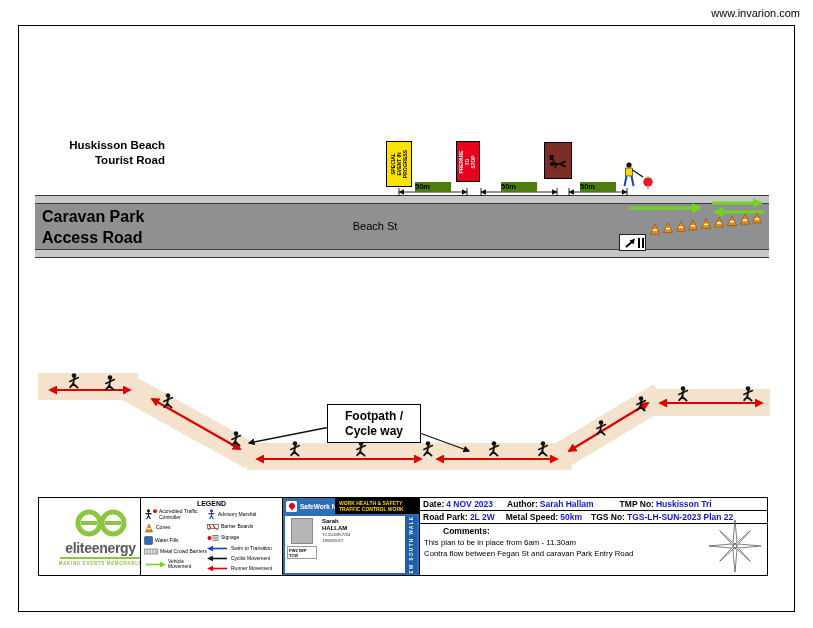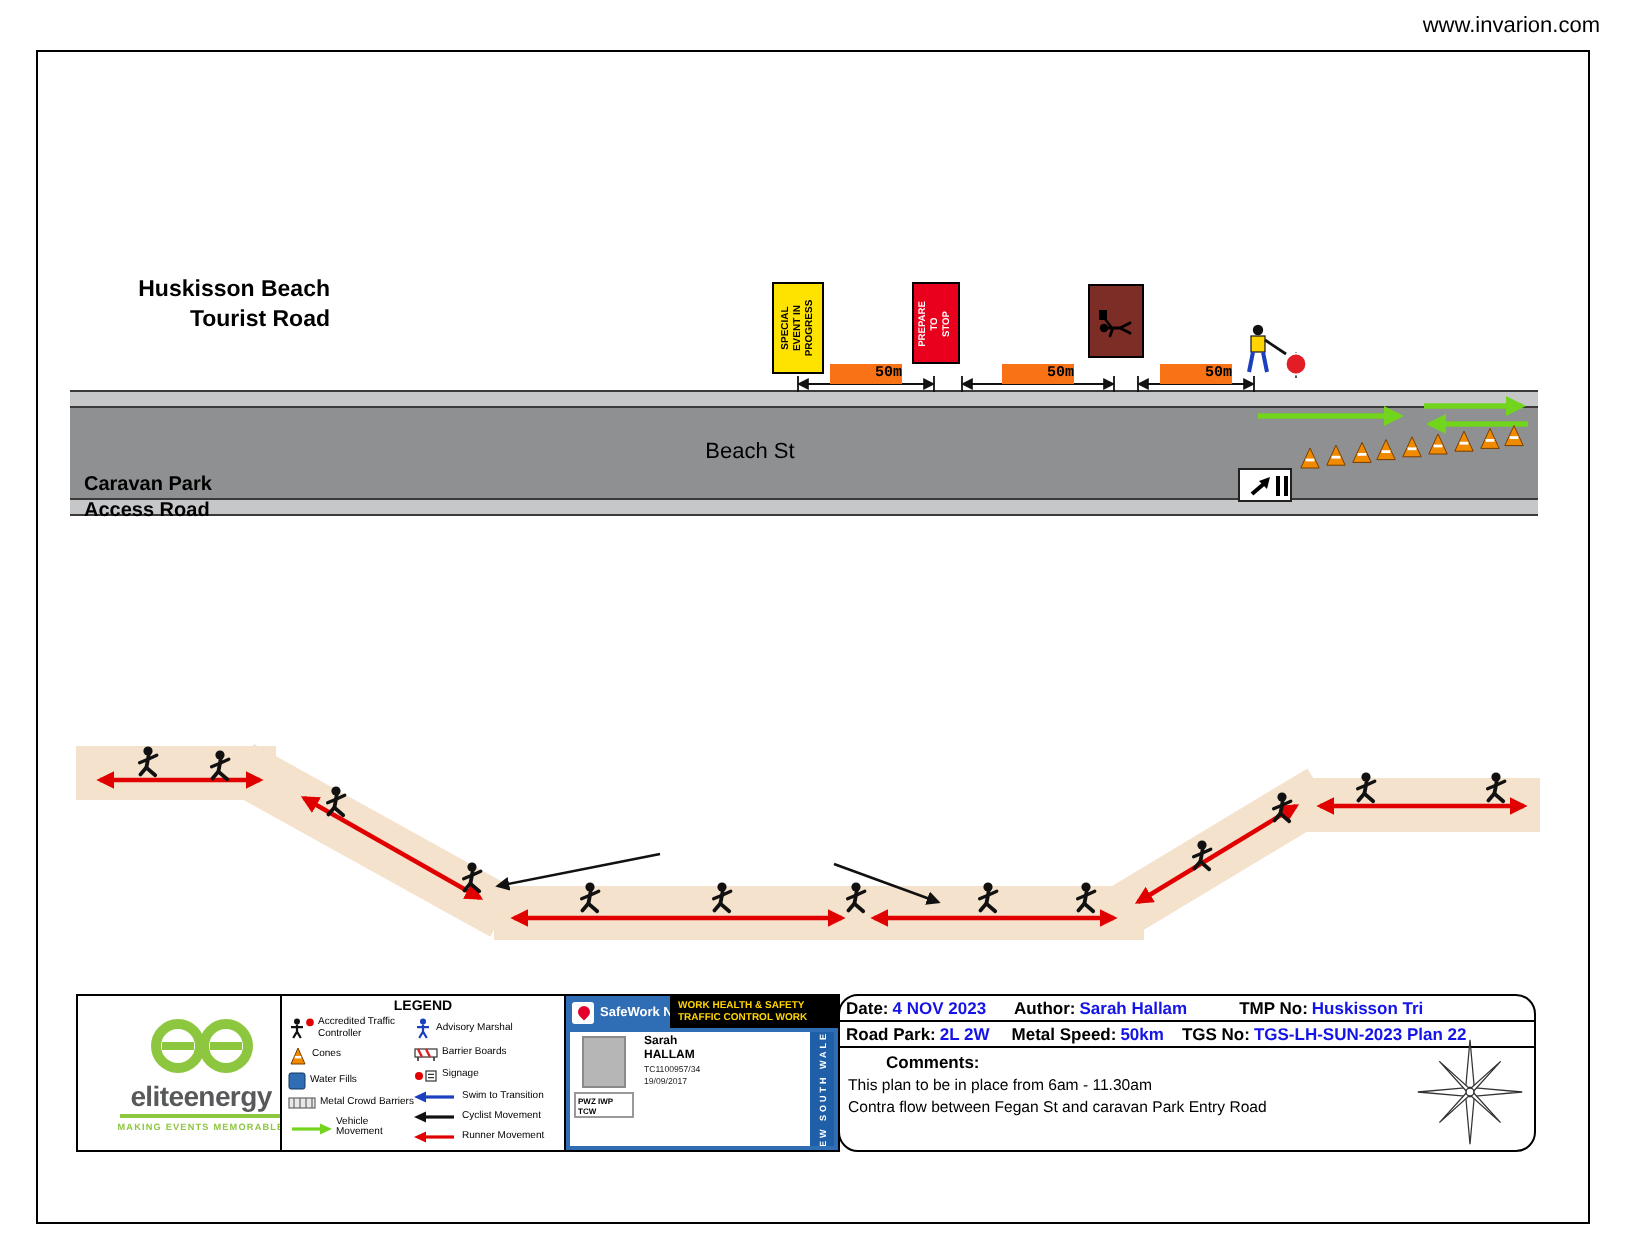--- a/index.html
+++ b/index.html
@@ -17,22 +17,22 @@
   .verge.t{top:0;border-bottom:1px solid #3a3a3a;}
   .verge.b{bottom:0;border-top:1px solid #3a3a3a;}
 
   
   .path-seg{position:absolute;background:var(--path-tan);transform-origin:top left;}
 
   
   .sign{position:absolute;border:1px solid #000;box-sizing:border-box;}
   .sign .vert{position:absolute;left:50%;top:50%;transform:translate(-50%,-50%) rotate(-90deg);
               text-align:center;font-weight:bold;line-height:1.2;}
-  .dim-label{position:absolute;height:10px;line-height:10px;text-align:right;
-             font-weight:bold;font-size:7.5px;background:#f97316;font-family:Liberation Mono, monospace;}
+  .dim-label{position:absolute;height:10px;line-height:10px;text-align:left;
+             font-weight:bold;font-size:7.5px;background:#4d7c0f;}
   .merge-board{position:absolute;left:619px;top:234px;width:27px;height:17px;background:#fff;
                border:1px solid #222;box-sizing:border-box;display:flex;align-items:center;justify-content:center;}
 
   .callout{position:absolute;left:327px;top:404px;width:92px;height:37px;border:1.6px solid #000;background:#fff;
            display:flex;flex-direction:column;justify-content:center;text-align:center;
            font-weight:bold;font-size:12px;line-height:1.25;}
 
   .overlay{position:absolute;left:0;top:0;width:813px;height:628px;pointer-events:none;}
   .ln-red{stroke:var(--arrow-red);}   .fl-red{fill:var(--arrow-red);}
   .ln-green{stroke:var(--arrow-green);} .fl-green{fill:var(--arrow-green);}
@@ -64,21 +64,21 @@
              padding:1.5px 2px 1.5px 4px;margin-left:52px;margin-top:-16px;height:13px;}
   .card-body{flex:1;display:flex;margin:2px;background:#fff;overflow:hidden;}
   .photo-panel{width:30px;padding:2px;display:flex;flex-direction:column;align-items:center;gap:2px;}
   .photo{width:20px;height:24px;background:#b6b6b6;border:1px solid #8a8a8a;}
   .classes{font-size:4px;font-weight:bold;border:.5px solid #999;padding:.5px 1px;}
   .card-text{flex:1;padding:2px 1px 2px 3px;font-size:4.3px;line-height:1.5;color:#222;}
   .holder{font-size:6px;font-weight:bold;line-height:1.15;color:#000;}
   .card-side{width:12px;background:#1f5fa8;display:flex;align-items:center;justify-content:center;}
   .vtext{writing-mode:vertical-rl;transform:rotate(180deg);font-size:4.5px;font-weight:bold;color:#fff;letter-spacing:1.5px;white-space:nowrap;}
 
-  .details{background:#fff;border-radius:10px;}
+  .details{background:#fff;}
   .drow{display:flex;align-items:center;height:12px;border-bottom:1px solid #000;padding:0 3px;
         font-size:8.5px;font-weight:bold;white-space:nowrap;}
   .dv{color:var(--value-blue);margin-left:2px;}
   .m1{margin-left:14px;} .m2{margin-left:26px;} .m3{margin-left:11px;} .m4{margin-left:9px;}
   .comments{padding:2px 4px;}
   .comments .head{font-weight:bold;font-size:8.5px;margin-left:19px;}
   .comments .cl{font-size:7.8px;margin-top:2px;}
   .compass{position:absolute;right:5px;top:21px;}
 </style>
 </head>
@@ -192,21 +192,21 @@
     <g>
       <line x1="330" y1="427" x2="249" y2="443" stroke="#111" stroke-width="1.3" marker-end="url(#mbk)"></line>
       <line x1="417" y1="432" x2="469" y2="451" stroke="#111" stroke-width="1.3" marker-end="url(#mbk)"></line>
     </g>
   </svg>
 
   <div class="lbl bold center" style="left:30px;top:138px;width:135px;font-size:11.5px;line-height:1.3;text-align:right;">
     <div>Huskisson Beach</div>
     <div>Tourist Road</div>
   </div>
-  <div class="lbl bold" style="left:42px;top:207px;font-size:10px;line-height:1.3;margin-top:29px;">
+  <div class="lbl bold" style="left:42px;top:207px;font-size:16px;line-height:1.3;">
     <div>Caravan Park</div>
     <div>Access Road</div>
   </div>
   <div class="lbl center" style="left:330px;top:220px;width:90px;font-size:11px;">Beach St</div>
 
   <div class="sign" style="left:386px;top:141px;width:26px;height:46px;background:var(--sign-yellow);">
     <div class="vert" style="width:42px;font-size:5px;">
       <div>SPECIAL</div>
       <div>EVENT IN</div>
       <div>PROGRESS</div>
@@ -234,20 +234,24 @@
 
   <div class="merge-board">
     <svg width="24" height="14" viewBox="0 0 24 14">
       <path d="M5,11 L12,5" stroke="#000" stroke-width="2"></path>
       <polygon points="14,2.5 8.5,4.5 12.5,8.5" fill="#000"></polygon>
       <rect x="17" y="2" width="2" height="10" fill="#000"></rect>
       <rect x="21" y="2" width="2" height="10" fill="#000"></rect>
     </svg>
   </div>
 
+  <div class="callout">
+    <div>Footpath /</div>
+    <div>Cycle way</div>
+  </div>
 
   <div class="box logo-box" style="left:38px;width:125px;">
     <svg width="72" height="32" viewBox="0 0 72 32">
       <circle cx="24" cy="16" r="11" fill="none" stroke="var(--logo-green)" stroke-width="5"></circle>
       <circle cx="48" cy="16" r="11" fill="none" stroke="var(--logo-green)" stroke-width="5"></circle>
       <line x1="16" y1="16" x2="32" y2="16" stroke="var(--logo-green)" stroke-width="4"></line>
       <line x1="40" y1="16" x2="56" y2="16" stroke="var(--logo-green)" stroke-width="4"></line>
     </svg>
     <div class="brand">eliteenergy</div>
     <div class="brand-rule"></div>

